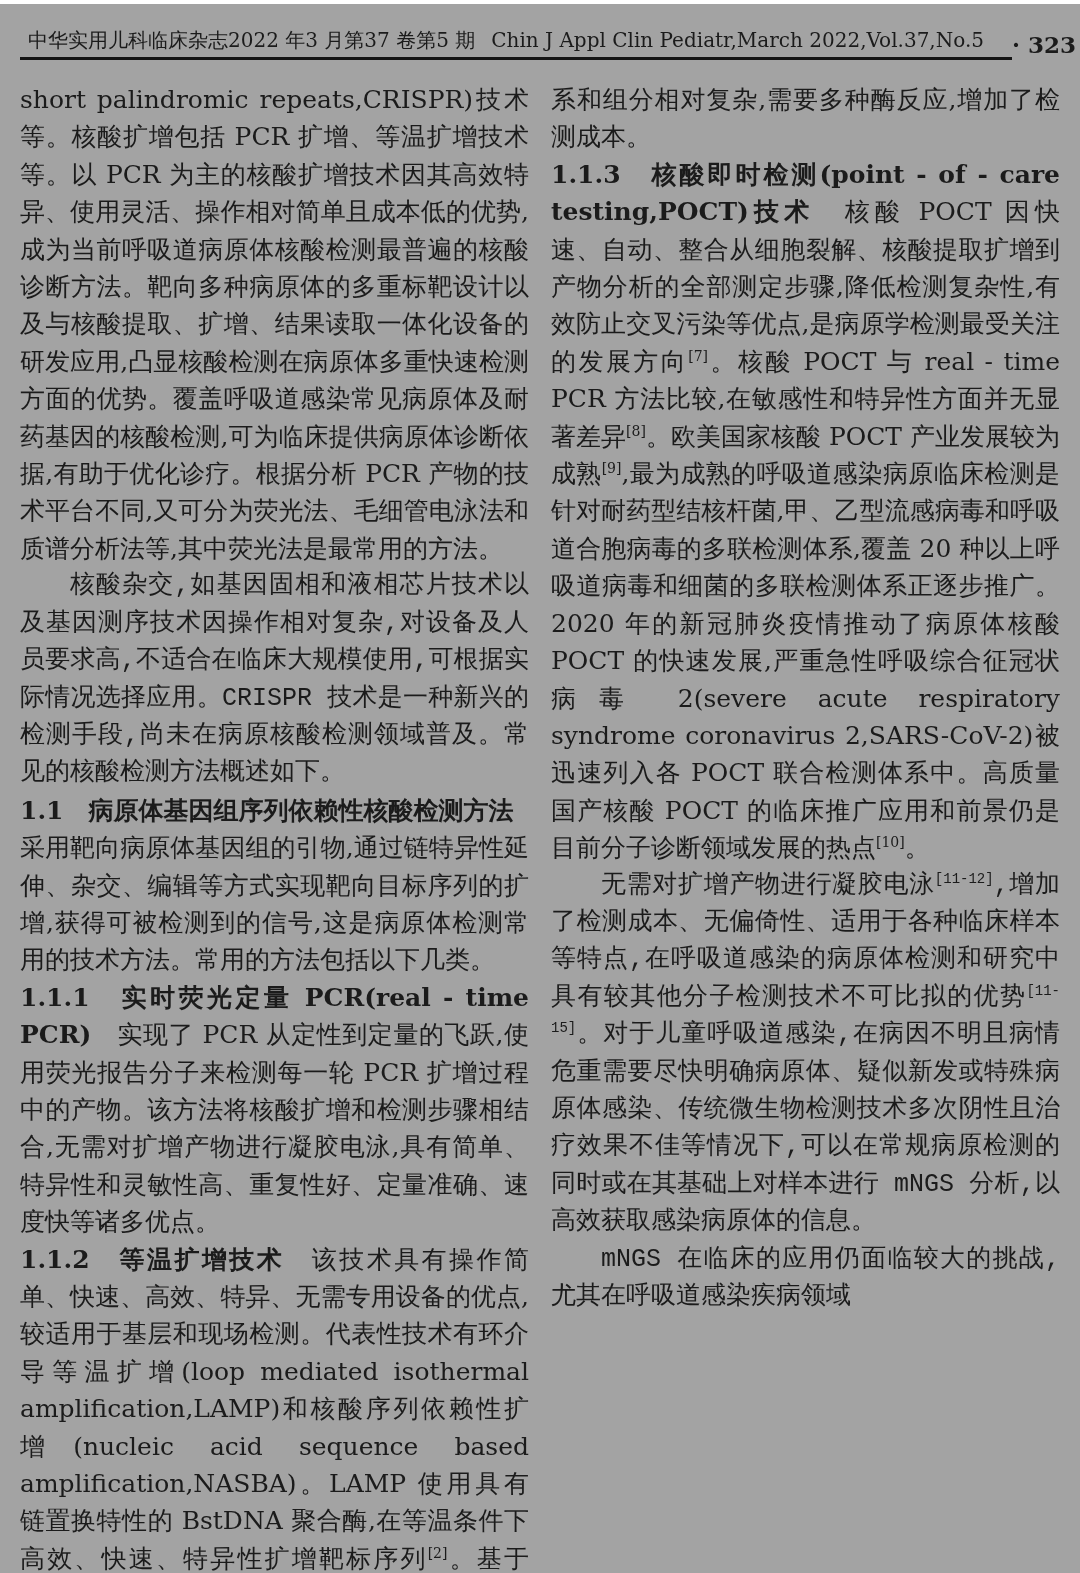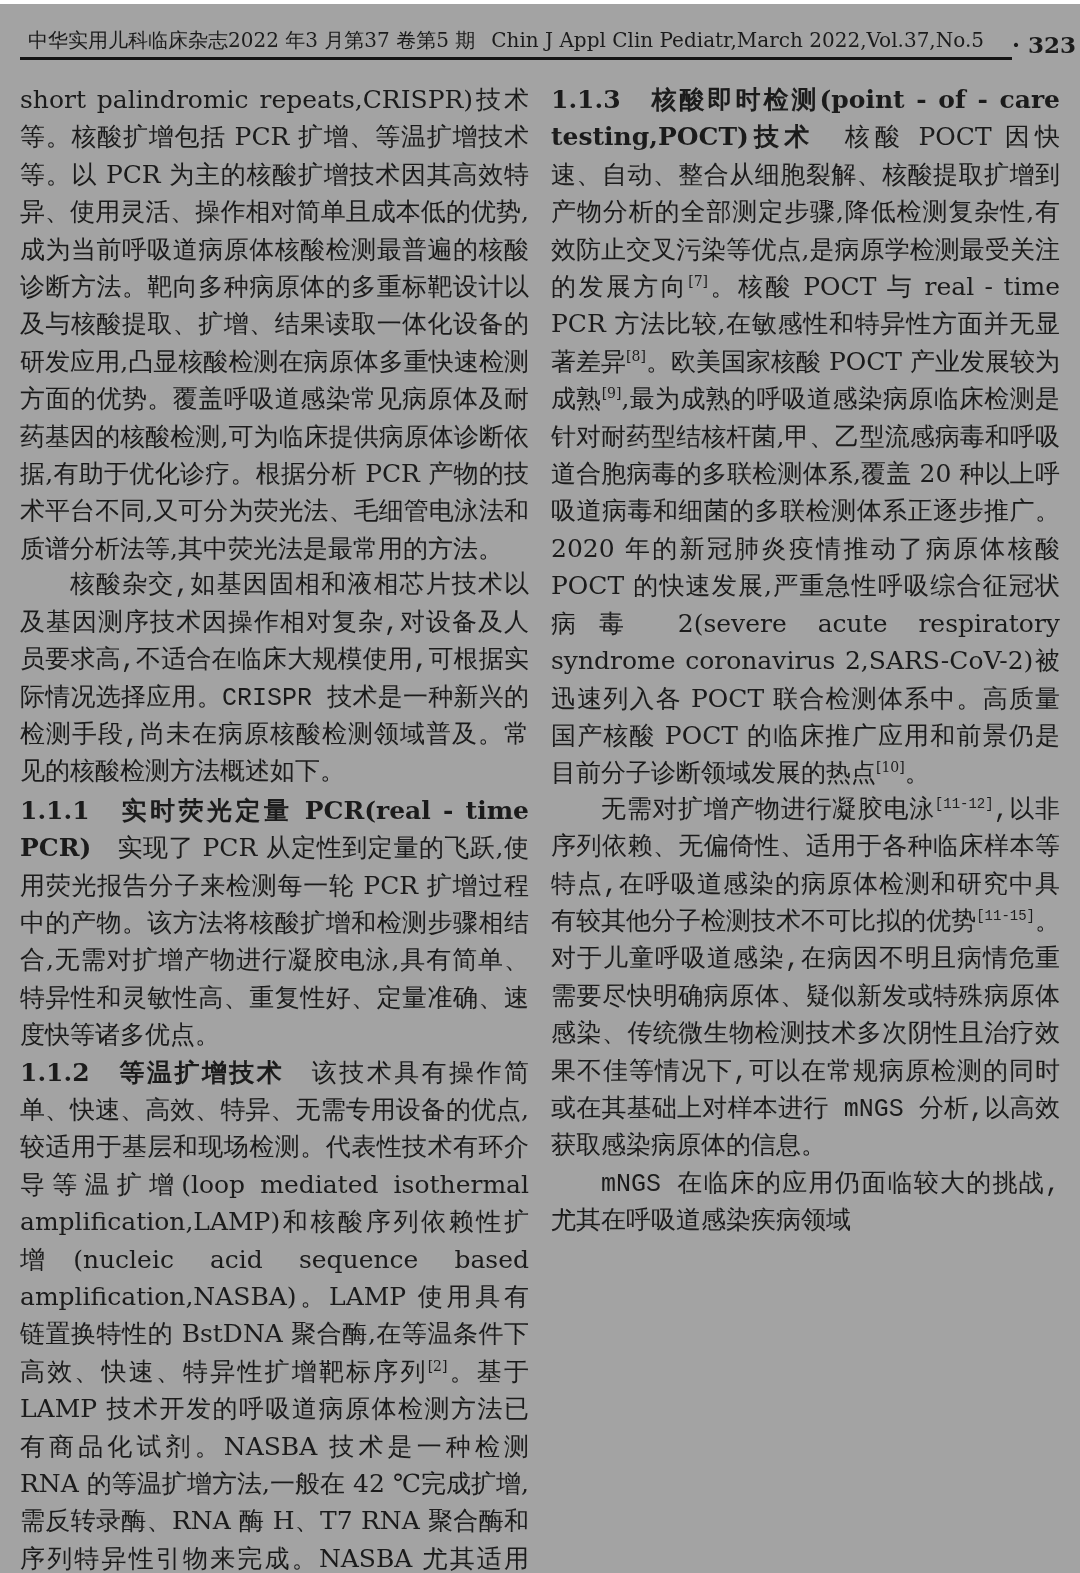--- a/index.html
+++ b/index.html
@@ -65,24 +65,26 @@
       <span>中华实用儿科临床杂志2022 年3 月第37 卷第5 期</span><span class="en">Chin J Appl Clin Pediatr,March 2022,Vol.37,No.5</span>
     </div>
     <div class="page-num">· 323 ·</div>
   </div>
 
   <div class="columns">
 
     <div class="col">
       <p>short palindromic repeats,CRISPR)技术等。核酸扩增包括 PCR 扩增、等温扩增技术等。以 PCR 为主的核酸扩增技术因其高效特异、使用灵活、操作相对简单且成本低的优势,成为当前呼吸道病原体核酸检测最普遍的核酸诊断方法。靶向多种病原体的多重标靶设计以及与核酸提取、扩增、结果读取一体化设备的研发应用,凸显核酸检测在病原体多重快速检测方面的优势。覆盖呼吸道感染常见病原体及耐药基因的核酸检测,可为临床提供病原体诊断依据,有助于优化诊疗。根据分析 PCR 产物的技术平台不同,又可分为荧光法、毛细管电泳法和质谱分析法等,其中荧光法是最常用的方法。</p>
       <p class="indent">核酸杂交,如基因固相和液相芯片技术以及基因测序技术因操作相对复杂,对设备及人员要求高,不适合在临床大规模使用,可根据实际情况选择应用。CRISPR 技术是一种新兴的检测手段,尚未在病原核酸检测领域普及。常见的核酸检测方法概述如下。</p>
+      <p><span class="head">1.1　病原体基因组序列依赖性核酸检测方法</span><span>　采用靶向病原体基因组的引物,通过链特异性延伸、杂交、编辑等方式实现靶向目标序列的扩增,获得可被检测到的信号,这是病原体检测常用的技术方法。常用的方法包括以下几类。</span></p>
       <p><span class="head">1.1.1　实时荧光定量 PCR(real - time PCR)</span><span>　实现了 PCR 从定性到定量的飞跃,使用荧光报告分子来检测每一轮 PCR 扩增过程中的产物。该方法将核酸扩增和检测步骤相结合,无需对扩增产物进行凝胶电泳,具有简单、特异性和灵敏性高、重复性好、定量准确、速度快等诸多优点。</span></p>
       <p><span class="head">1.1.2　等温扩增技术</span><span>　该技术具有操作简单、快速、高效、特异、无需专用设备的优点,较适用于基层和现场检测。代表性技术有环介导等温扩增(loop mediated isothermal amplification,LAMP)和核酸序列依赖性扩增(nucleic acid sequence based amplification,NASBA)。LAMP 使用具有链置换特性的 BstDNA 聚合酶,在等温条件下高效、快速、特异性扩增靶标序列</span><sup>[2]</sup><span>。基于 LAMP 技术开发的呼吸道病原体检测方法已有商品化试剂。NASBA 技术是一种检测 RNA 的等温扩增方法,一般在 42 ℃完成扩增,需反转录酶、RNA 酶 H、T7 RNA 聚合酶和序列特异性引物来完成。NASBA 尤其适用 RNA 病毒的检测</span></p>
     </div>
 
     <div class="col">
+      <p>系和组分相对复杂,需要多种酶反应,增加了检测成本。</p>
       <p><span class="head">1.1.3　核酸即时检测(point - of - care testing,POCT)技术</span><span>　核酸 POCT 因快速、自动、整合从细胞裂解、核酸提取扩增到产物分析的全部测定步骤,降低检测复杂性,有效防止交叉污染等优点,是病原学检测最受关注的发展方向</span><sup>[7]</sup><span>。核酸 POCT 与 real - time PCR 方法比较,在敏感性和特异性方面并无显著差异</span><sup>[8]</sup><span>。欧美国家核酸 POCT 产业发展较为成熟</span><sup>[9]</sup><span>,最为成熟的呼吸道感染病原临床检测是针对耐药型结核杆菌,甲、乙型流感病毒和呼吸道合胞病毒的多联检测体系,覆盖 20 种以上呼吸道病毒和细菌的多联检测体系正逐步推广。2020 年的新冠肺炎疫情推动了病原体核酸 POCT 的快速发展,严重急性呼吸综合征冠状病毒 2(severe acute respiratory syndrome coronavirus 2,SARS-CoV-2)被迅速列入各 POCT 联合检测体系中。高质量国产核酸 POCT 的临床推广应用和前景仍是目前分子诊断领域发展的热点</span><sup>[10]</sup><span>。</span></p>
-      <p class="indent"><span>无需对扩增产物进行凝胶电泳</span><sup>[11-12]</sup><span>,以非序列依赖、无偏倚性、适用于各种临床样本等特点,在呼吸道感染的病原体检测和研究中具有较其他分子检测技术不可比拟的优势</span><sup>[11-15]</sup><span>。对于儿童呼吸道感染,在病因不明且病情危重需要尽快明确病原体、疑似新发或特殊病原体感染、传统微生物检测技术多次阴性且治疗效果不佳等情况下,可以在常规病原检测的同时或在其基础上对样本进行 mNGS 分析,以高效获取感染病原体的信息。</span></p>
+      <p class="indent"><span>无需对扩增产物进行凝胶电泳</span><sup>[11-12]</sup><span>,增加了检测成本、无偏倚性、适用于各种临床样本等特点,在呼吸道感染的病原体检测和研究中具有较其他分子检测技术不可比拟的优势</span><sup>[11-15]</sup><span>。对于儿童呼吸道感染,在病因不明且病情危重需要尽快明确病原体、疑似新发或特殊病原体感染、传统微生物检测技术多次阴性且治疗效果不佳等情况下,可以在常规病原检测的同时或在其基础上对样本进行 mNGS 分析,以高效获取感染病原体的信息。</span></p>
       <p class="indent"><span>mNGS 在临床的应用仍面临较大的挑战,尤其在呼吸道感染疾病领域</span></p>
     </div>
 
   </div>
 </div>
 
 </body></html>

